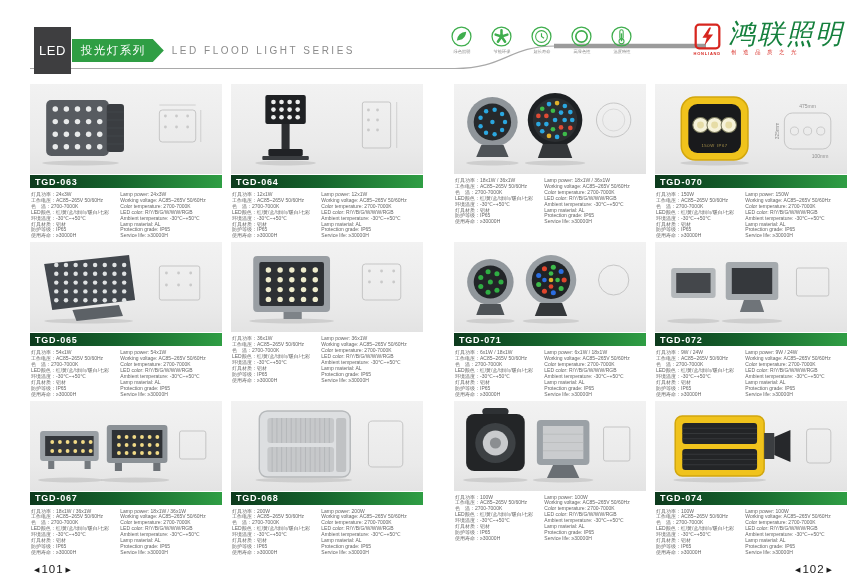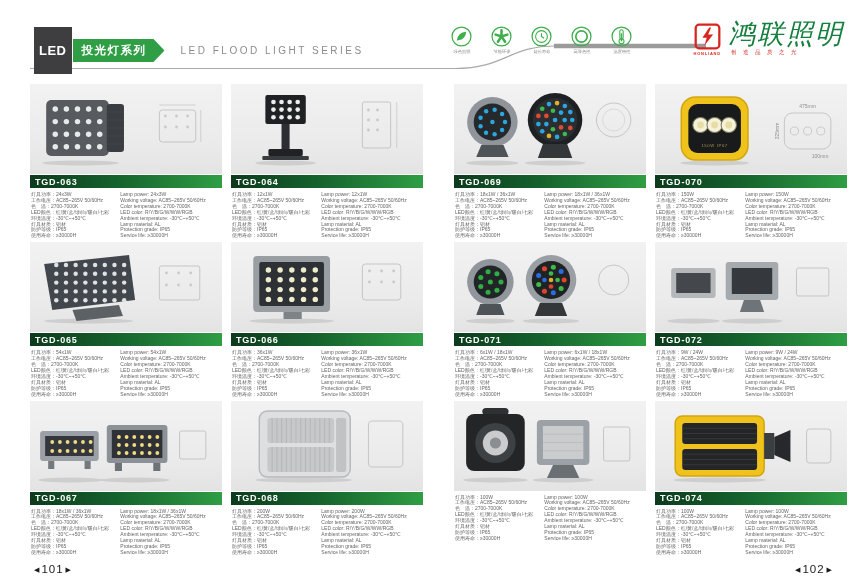--- a/index.html
+++ b/index.html
@@ -2,25 +2,25 @@
 <html><head>
 <meta charset="utf-8">
 <style>
   *{box-sizing:border-box;margin:0;padding:0}
   body{margin:0;background:#ffffff}
   .sheet{position:relative;width:860px;height:587px;background:#fff;overflow:hidden;
          font-family:"Liberation Sans","DejaVu Sans",sans-serif}
 
   
   .hdr-title{position:absolute;left:34px;top:27px;display:flex;align-items:center}
-  .led-box{background:#3e3e40;color:#fff;font-weight:bold;font-size:13px;padding:16px 5px;letter-spacing:.5px}
-  .ribbon{background:#2f9e44;color:#fff;font-size:11.5px;font-weight:bold;padding:4px 18px 4px 9px;
+  .led-box{background:#3e3e40;color:#fff;font-weight:normal;font-size:13px;padding:16px 5px;letter-spacing:.5px}
+  .ribbon{background:#2f9e44;color:#fff;font-size:11.5px;font-weight:normal;padding:4px 18px 4px 9px;
           letter-spacing:1.5px;margin-left:1px;
           clip-path:polygon(0 0,calc(100% - 11px) 0,100% 50%,calc(100% - 11px) 100%,0 100%)}
-  .series-en{color:#8b8b8b;font-size:10px;letter-spacing:2.5px;margin-left:16px}
+  .series-en{color:#8b8b8b;font-size:10px;letter-spacing:2.5px;margin-left:8px}
 
   .features{position:absolute;left:447px;top:26px;display:flex;gap:11px}
   .feat{width:29px;display:flex;flex-direction:column;align-items:center;gap:1px}
   .fcir{width:21px;height:21px;display:block}
   .fcir svg{width:100%;height:100%;display:block}
   .flabel{font-size:5px;color:#8a8a8a;white-space:nowrap;transform:scale(.85)}
 
   .swoosh{position:absolute;left:0;top:0;width:860px;height:74px;pointer-events:none}
 
   .logo{position:absolute;right:16px;top:23px;display:flex;align-items:flex-start;gap:7px}
@@ -369,23 +369,20 @@
               <rect x="52" y="70" width="18" height="7" fill="#7e8388"></rect>
               <rect x="130" y="22" width="38" height="36" rx="3" fill="none" stroke="#bcbcbc" stroke-width="0.8"></rect>
               <circle cx="137.0" cy="29.0" r="1.4" fill="#c9c9c9"></circle>
               <circle cx="149.0" cy="29.0" r="1.4" fill="#c9c9c9"></circle>
               <circle cx="161.0" cy="29.0" r="1.4" fill="#c9c9c9"></circle>
               <circle cx="137.0" cy="40.0" r="1.4" fill="#c9c9c9"></circle>
               <circle cx="149.0" cy="40.0" r="1.4" fill="#c9c9c9"></circle>
               <circle cx="161.0" cy="40.0" r="1.4" fill="#c9c9c9"></circle>
             </svg>
           </div>
-    <div class="model-bar">
-      <span>TGD-066</span>
-    </div>
     <div class="specs">
       <div class="col cn">
         <div><span>灯具功率：</span><span>36x1W</span></div>
         <div>工作电压：AC85~265V 50/60Hz</div>
         <div>色　温：2700-7000K</div>
         <div>LED颜色：红/黄/蓝/绿/白/暖白/七彩</div>
         <div>环境温度：-30℃~+50℃</div>
         <div>灯具材质：铝材</div>
         <div>防护等级：IP65</div>
         <div>使用寿命：≥30000H</div>
@@ -578,23 +575,20 @@
               <circle cx="91.4" cy="40.1" r="2.3" fill="#2ba7e0"></circle>
               <circle cx="91.4" cy="31.9" r="2.3" fill="#e04b35"></circle>
               <circle cx="97.9" cy="26.7" r="2.3" fill="#3dbb4a"></circle>
               <circle cx="105.9" cy="28.6" r="2.3" fill="#2ba7e0"></circle>
               <circle cx="100.0" cy="36.0" r="2.3" fill="#2ba7e0"></circle>
               <polygon points="88,60 112,60 117,74 83,74" fill="#34373a"></polygon>
               <circle cx="158" cy="36" r="17" fill="none" stroke="#bcbcbc" stroke-width="0.8"></circle>
               <circle cx="158" cy="36" r="11" fill="none" stroke="#cccccc" stroke-width="0.6"></circle>
             </svg>
           </div>
-    <div class="model-bar">
-      <span>TGD-069</span>
-    </div>
     <div class="specs">
       <div class="col cn">
         <div><span>灯具功率：</span><span>18x1W / 36x1W</span></div>
         <div>工作电压：AC85~265V 50/60Hz</div>
         <div>色　温：2700-7000K</div>
         <div>LED颜色：红/黄/蓝/绿/白/暖白/七彩</div>
         <div>环境温度：-30℃~+50℃</div>
         <div>灯具材质：铝材</div>
         <div>防护等级：IP65</div>
         <div>使用寿命：≥30000H</div>

